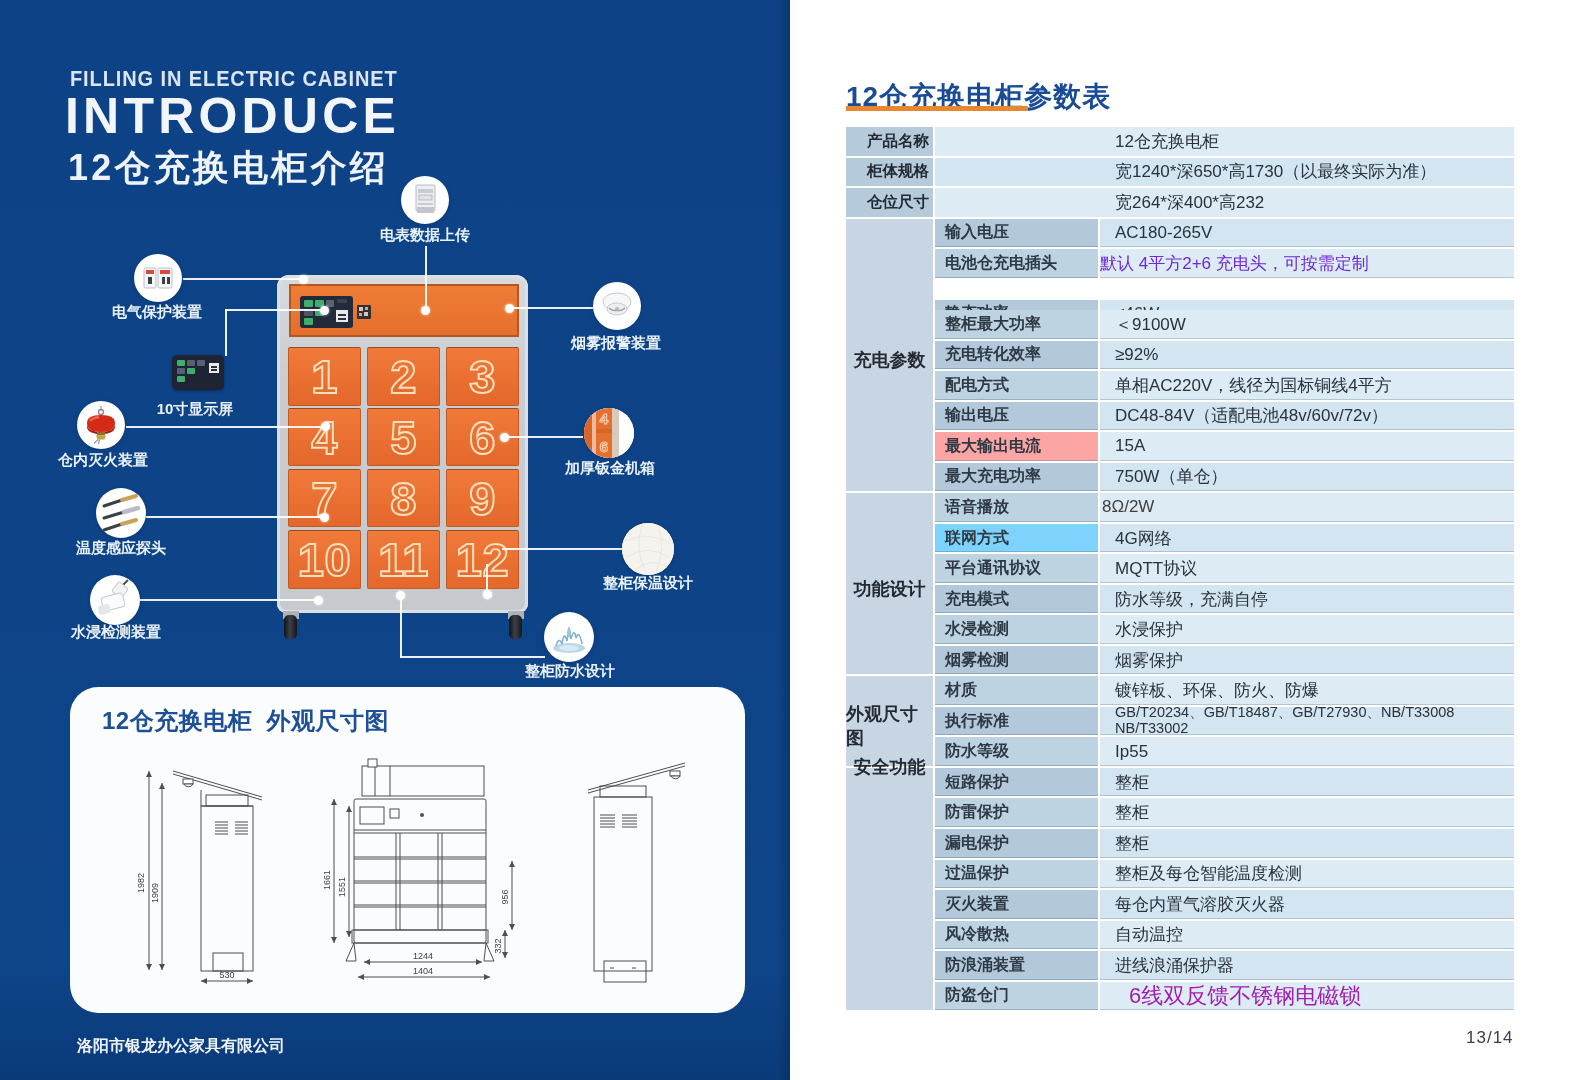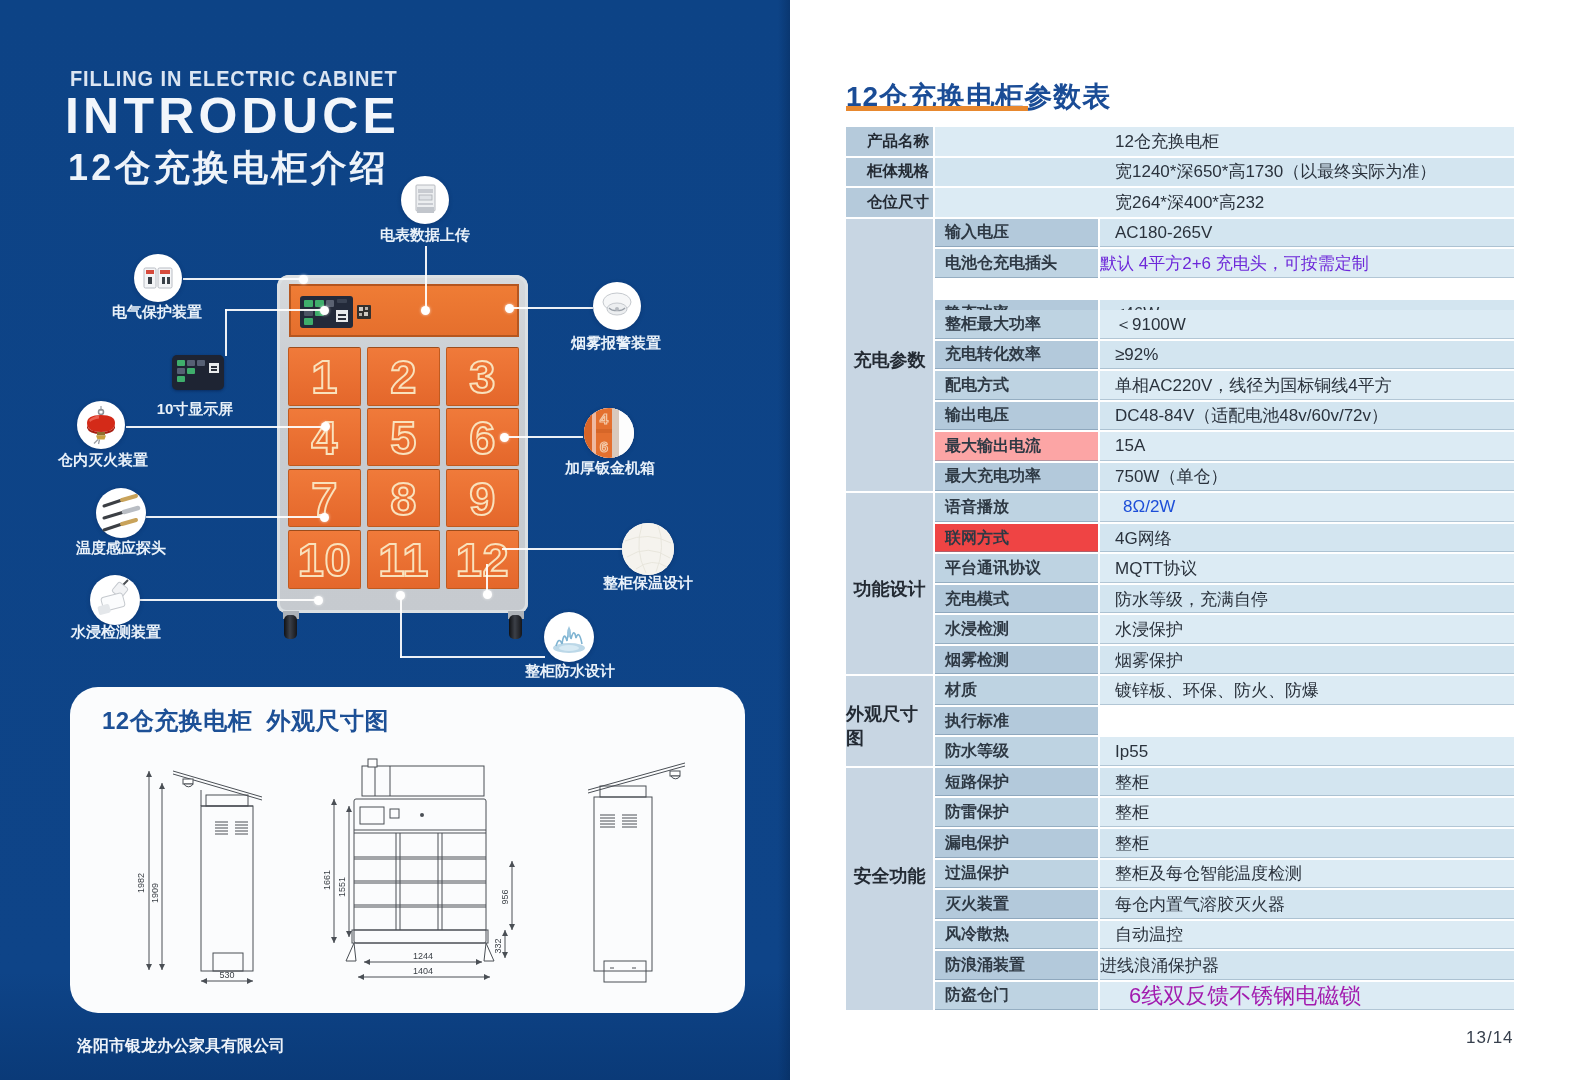--- a/index.html
+++ b/index.html
@@ -382,21 +382,21 @@
   </div>
 
 <div class="ab" style="left:846px;top:493.2px;width:87px;height:181.1px;background:#c8d6e3;display:flex;align-items:center;justify-content:center;font-size:18px;font-weight:bold;color:#232a33;">
     <span style="position:relative;top:5px;">功能设计</span>
   </div>
 
 <div class="ab" style="left:846px;top:676.4px;width:87px;height:89.6px;background:#c8d6e3;display:flex;align-items:center;justify-content:center;font-size:18px;font-weight:bold;color:#232a33;">
     <span style="position:relative;top:5px;">外观尺寸图</span>
   </div>
 
-<div class="ab" style="left:846px;top:767.9px;width:87px;height:242.2px;background:#c8d6e3;display:flex;align-items:center;justify-content:center;font-size:18px;font-weight:bold;color:#232a33;">
+<div class="ab" style="left:846px;top:767.9px;width:87px;height:242.2px;background:#c8d6e3;display:flex;align-items:flex-start;justify-content:center;font-size:18px;font-weight:bold;color:#232a33;">
     <span style="position:relative;top:-13px;">安全功能</span>
   </div>
 
 <div class="ab" style="left:846px;top:127.0px;width:668px;height:28.5px;">
     <div class="ab" style="left:0;top:0;width:87px;height:100%;background:#b5cadb;display:flex;align-items:center;">
       <span style="margin-left:21px;font-size:15.5px;font-weight:bold;color:#232a33;white-space:nowrap;">产品名称</span>
     </div>
     <div class="ab" style="left:89px;top:0;width:579px;height:100%;background:#dcebf4;display:flex;align-items:center;">
       <span style="margin-left:180px;font-size:17px;color:#2a323c;">12仓充换电柜</span>
     </div>
@@ -499,26 +499,26 @@
     <div class="cellC" style="left:254px;top:0;height:100%;box-shadow:inset 0 -1px 0 rgba(100,128,155,0.35);background:#d3e5f0;display:flex;align-items:center;">
       <span style="margin-left:15px;font-size:17px;color:#2a323c;">750W（单仓）</span>
     </div>
   </div>
 
 <div class="ab" style="left:846px;top:493.2px;width:668px;height:28.5px;">
     <div class="cellB" style="left:89px;top:0;height:100%;box-shadow:inset 0 -1px 0 rgba(100,128,155,0.45);background:#bed3e2;display:flex;align-items:center;">
       <span style="margin-left:10px;font-size:16px;font-weight:600;color:#2e3944;">语音播放</span>
     </div>
     <div class="cellC" style="left:254px;top:0;height:100%;box-shadow:inset 0 -1px 0 rgba(100,128,155,0.35);background:#dcebf4;display:flex;align-items:center;">
-      <span style="margin-left:23px;font-size:17px;color:#1d4ed8;">8Ω/2W</span>
+      <span style="margin-left:2px;font-size:17px;color:#404040;">8Ω/2W</span>
     </div>
   </div>
 
 <div class="ab" style="left:846px;top:523.8px;width:668px;height:28.5px;">
-    <div class="cellB" style="left:89px;top:0;height:100%;box-shadow:inset 0 -1px 0 rgba(100,128,155,0.45);background:#ef4444;display:flex;align-items:center;">
+    <div class="cellB" style="left:89px;top:0;height:100%;box-shadow:inset 0 -1px 0 rgba(100,128,155,0.45);background:#7dd3fc;display:flex;align-items:center;">
       <span style="margin-left:10px;font-size:16px;font-weight:600;color:#2e3944;">联网方式</span>
     </div>
     <div class="cellC" style="left:254px;top:0;height:100%;box-shadow:inset 0 -1px 0 rgba(100,128,155,0.35);background:#d3e5f0;display:flex;align-items:center;">
       <span style="margin-left:15px;font-size:17px;color:#2a323c;">4G网络</span>
     </div>
   </div>
 
 <div class="ab" style="left:846px;top:554.3px;width:668px;height:28.5px;">
     <div class="cellB" style="left:89px;top:0;height:100%;box-shadow:inset 0 -1px 0 rgba(100,128,155,0.45);background:#bed3e2;display:flex;align-items:center;">
       <span style="margin-left:10px;font-size:16px;font-weight:600;color:#2e3944;">平台通讯协议</span>
@@ -561,20 +561,23 @@
     </div>
     <div class="cellC" style="left:254px;top:0;height:100%;box-shadow:inset 0 -1px 0 rgba(100,128,155,0.35);background:#dcebf4;display:flex;align-items:center;">
       <span style="margin-left:15px;font-size:17px;color:#2a323c;">镀锌板、环保、防火、防爆</span>
     </div>
   </div>
 
 <div class="ab" style="left:846px;top:706.9px;width:668px;height:28.5px;">
     <div class="cellB" style="left:89px;top:0;height:100%;box-shadow:inset 0 -1px 0 rgba(100,128,155,0.45);background:#b3c9db;display:flex;align-items:center;">
       <span style="margin-left:10px;font-size:16px;font-weight:600;color:#2e3944;">执行标准</span>
     </div>
+    <div class="cellC" style="left:254px;top:0;height:100%;box-shadow:inset 0 -1px 0 rgba(100,128,155,0.35);background:#d3e5f0;display:flex;align-items:center;">
+      <span style="margin-left:15px;font-size:17px;color:#2a323c;font-size:14.5px;line-height:1.1;">GB/T20234、GB/T18487、GB/T27930、NB/T33008<br>NB/T33002</span>
+    </div>
   </div>
 
 <div class="ab" style="left:846px;top:737.4px;width:668px;height:28.5px;">
     <div class="cellB" style="left:89px;top:0;height:100%;box-shadow:inset 0 -1px 0 rgba(100,128,155,0.45);background:#bed3e2;display:flex;align-items:center;">
       <span style="margin-left:10px;font-size:16px;font-weight:600;color:#2e3944;">防水等级</span>
     </div>
     <div class="cellC" style="left:254px;top:0;height:100%;box-shadow:inset 0 -1px 0 rgba(100,128,155,0.35);background:#dcebf4;display:flex;align-items:center;">
       <span style="margin-left:15px;font-size:17px;color:#2a323c;">Ip55</span>
     </div>
   </div>
@@ -631,21 +634,21 @@
     <div class="cellC" style="left:254px;top:0;height:100%;box-shadow:inset 0 -1px 0 rgba(100,128,155,0.35);background:#dcebf4;display:flex;align-items:center;">
       <span style="margin-left:15px;font-size:17px;color:#2a323c;">自动温控</span>
     </div>
   </div>
 
 <div class="ab" style="left:846px;top:951.0px;width:668px;height:28.5px;">
     <div class="cellB" style="left:89px;top:0;height:100%;box-shadow:inset 0 -1px 0 rgba(100,128,155,0.45);background:#b3c9db;display:flex;align-items:center;">
       <span style="margin-left:10px;font-size:16px;font-weight:600;color:#2e3944;">防浪涌装置</span>
     </div>
     <div class="cellC" style="left:254px;top:0;height:100%;box-shadow:inset 0 -1px 0 rgba(100,128,155,0.35);background:#d3e5f0;display:flex;align-items:center;">
-      <span style="font-size:17px;color:#2a323c;">进线浪涌保护器</span>
+      <span style="margin-left:15px;font-size:17px;color:#2a323c;">进线浪涌保护器</span>
     </div>
   </div>
 
 <div class="ab" style="left:846px;top:981.6px;width:668px;height:28.5px;">
     <div class="cellB" style="left:89px;top:0;height:100%;box-shadow:inset 0 -1px 0 rgba(100,128,155,0.45);background:#bed3e2;display:flex;align-items:center;">
       <span style="margin-left:10px;font-size:16px;font-weight:600;color:#2e3944;">防盗仓门</span>
     </div>
     <div class="cellC" style="left:254px;top:0;height:100%;box-shadow:inset 0 -1px 0 rgba(100,128,155,0.35);background:#dcebf4;display:flex;align-items:center;">
       <span style="margin-left:29px;font-size:22px;color:#a21caf;">6线双反馈不锈钢电磁锁</span>
     </div>

